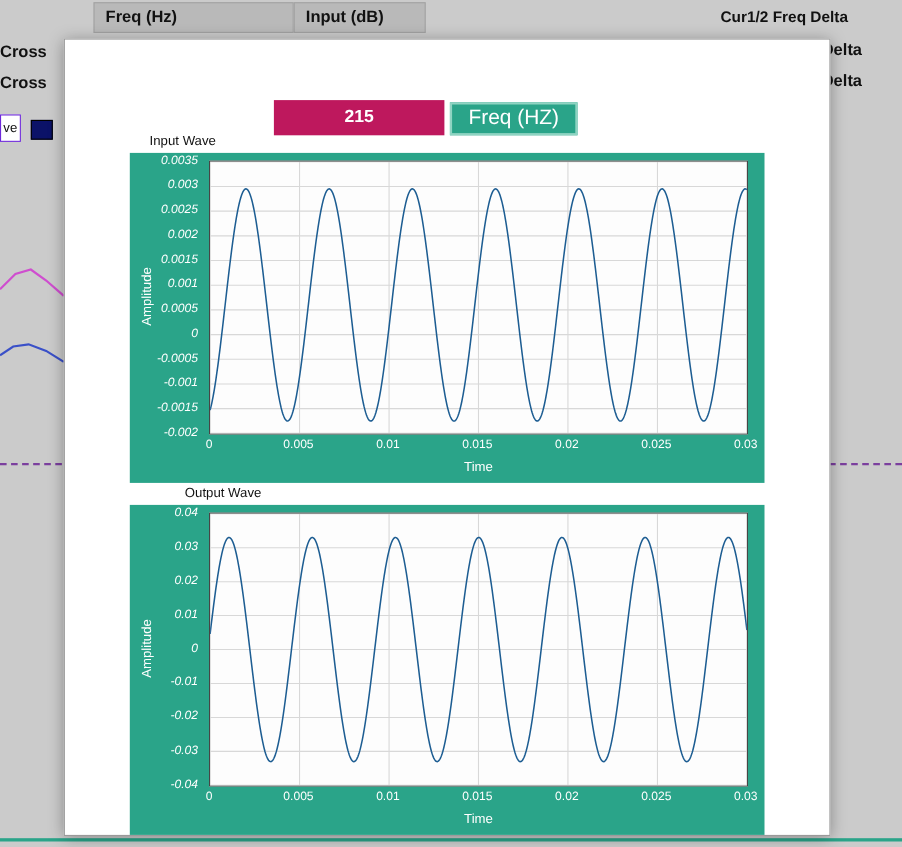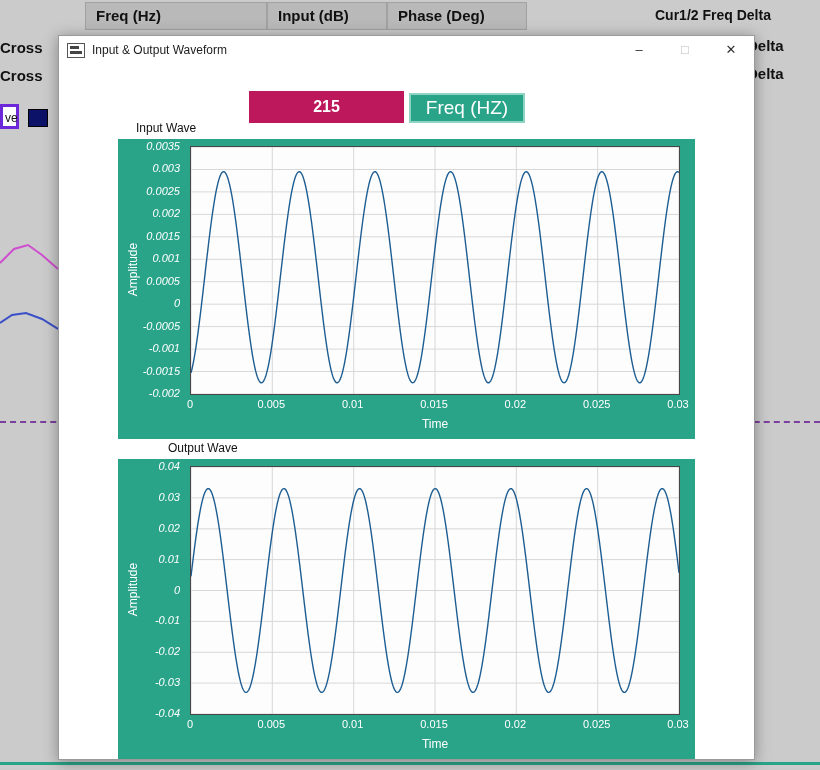--- a/index.html
+++ b/index.html
@@ -12,21 +12,21 @@
   .hdr-freq{left:85px;width:182px;}
   .hdr-gain{left:267px;width:120px;}
   .hdr-phase{left:387px;width:140px;}
   .cur-delta{position:absolute;left:655px;top:7px;font-weight:bold;font-size:14px;color:#111;}
   .row-label{position:absolute;font-weight:bold;font-size:15px;color:#111;}
   .cross-1{left:0;top:39px;}
   .cross-2{left:0;top:67px;}
   .delta-1{left:747px;top:37px;font-size:15px;}
   .delta-2{left:747px;top:65px;font-size:15px;}
   .partial-dropdown{position:absolute;left:0;top:104px;width:19px;height:25px;background:#fff;
-    border:3px solid #6d28d9;box-sizing:border-box;font-size:12px;color:#111;line-height:23px;text-align:left;padding-left:2px;}
+    border:1px solid #6d28d9;box-sizing:border-box;font-size:12px;color:#111;line-height:23px;text-align:left;padding-left:2px;}
   .color-swatch{position:absolute;left:28px;top:109px;width:20px;height:18px;background:#0b1268;border:1px solid #000;box-sizing:border-box;}
   .partial-plot{position:absolute;left:0;top:235px;}
   .dashed-line{position:absolute;left:0;top:421px;width:820px;border-top:2px dashed #7b3f9e;z-index:1;}
   .bottom-teal{position:absolute;left:0;top:762px;width:820px;height:3px;background:#2aa489;z-index:1;}
 
   
   .win{position:absolute;left:58px;top:35px;width:697px;height:725px;background:#ffffff;
     border:1px solid #9a9a9a;box-sizing:border-box;box-shadow:0 2px 14px rgba(0,0,0,.35);z-index:5;}
   .titlebar{position:absolute;left:0;top:0;width:100%;height:28px;background:#ffffff;display:flex;align-items:center;}
   .win-icon{width:18px;height:15px;margin-left:8px;flex:0 0 auto;}
@@ -57,52 +57,40 @@
   .ylabel{position:absolute;left:8px;top:7px;width:247px;height:16px;transform-origin:0 0;
     transform:rotate(-90deg) translateX(-247px);text-align:center;color:#fff;font-size:12px;}
 </style>
 </head>
 <body>
 
 <div id="page">
 
   <div class="hdr-cell hdr-freq">Freq (Hz)</div>
   <div class="hdr-cell hdr-gain">Input (dB)</div>
-  <div class="hdr-cell hdr-phase">Phase (Deg)</div>
   <div class="cur-delta">Cur1/2 Freq Delta</div>
 
   <div class="row-label cross-1">Cross</div>
   <div class="row-label cross-2">Cross</div>
   <div class="row-label delta-1">Delta</div>
   <div class="row-label delta-2">Delta</div>
 
   <div class="partial-dropdown">ve</div>
   <div class="color-swatch"></div>
 
   <svg class="partial-plot" width="58" height="110">
     <polyline points="0,28 14,14 28,10 42,20 58,34" fill="none" stroke="#cf4ecf" stroke-width="2"></polyline>
     <polyline points="0,88 12,80 26,78 42,84 58,94" fill="none" stroke="#3a50c8" stroke-width="2"></polyline>
   </svg>
 
   <div class="dashed-line"></div>
   <div class="bottom-teal"></div>
 
   <div class="win">
 
-    <div class="titlebar">
-      <svg class="win-icon" viewBox="0 0 18 15">
-        <rect x="0.5" y="0.5" width="17" height="14" fill="#fff" stroke="#555"></rect>
-        <rect x="3" y="3" width="9" height="3" fill="#444"></rect>
-        <rect x="3" y="8" width="12" height="3" fill="#444"></rect>
-      </svg>
-      <span class="win-title">Input &amp; Output Waveform</span>
-      <button class="win-btn">–</button>
-      <button class="win-btn max">□</button>
-      <button class="win-btn">✕</button>
-    </div>
 
     <div class="freq-value">215</div>
     <div class="freq-label">Freq (HZ)</div>
 
     <div class="chart-title ct-input">Input Wave</div>
     <div class="chart chart-input">
       <div class="ylabel">Amplitude</div>
       <div class="yticks">
           <div class="ytick" style="top: 0px;">0.0035</div>
           <div class="ytick" style="top: 22.4545px;">0.003</div>

